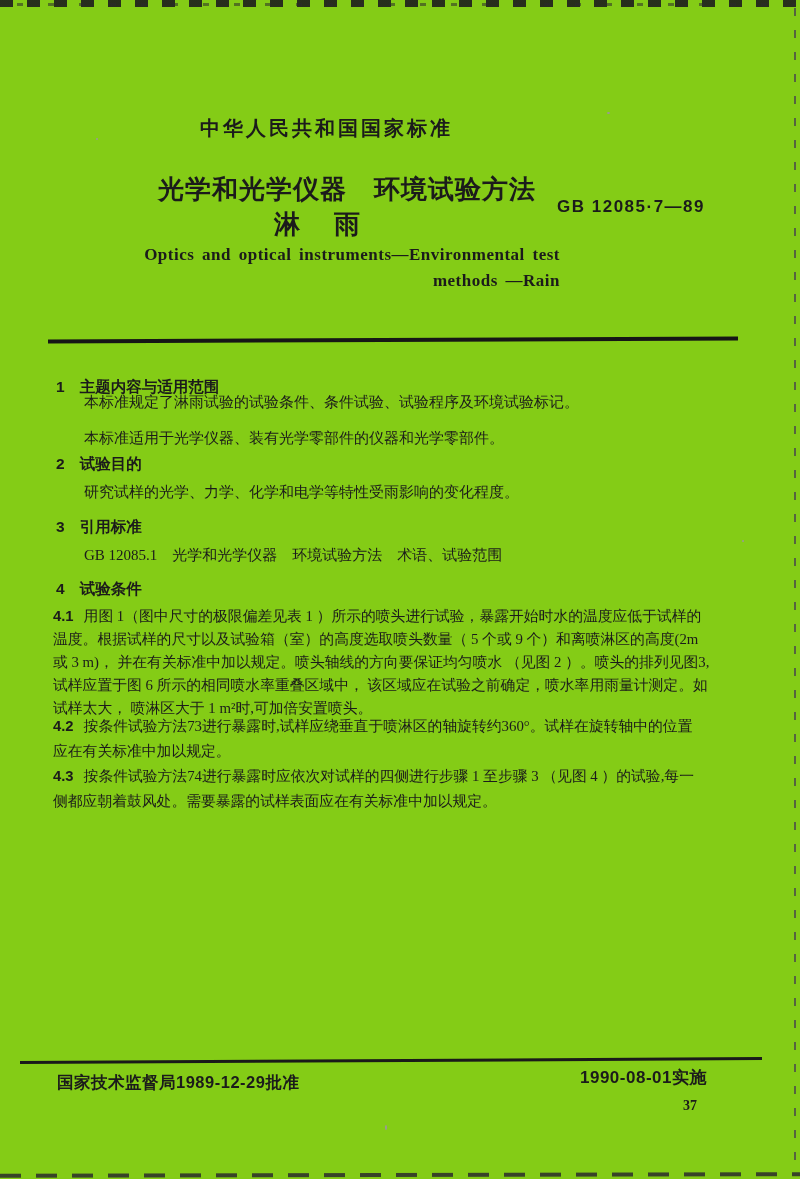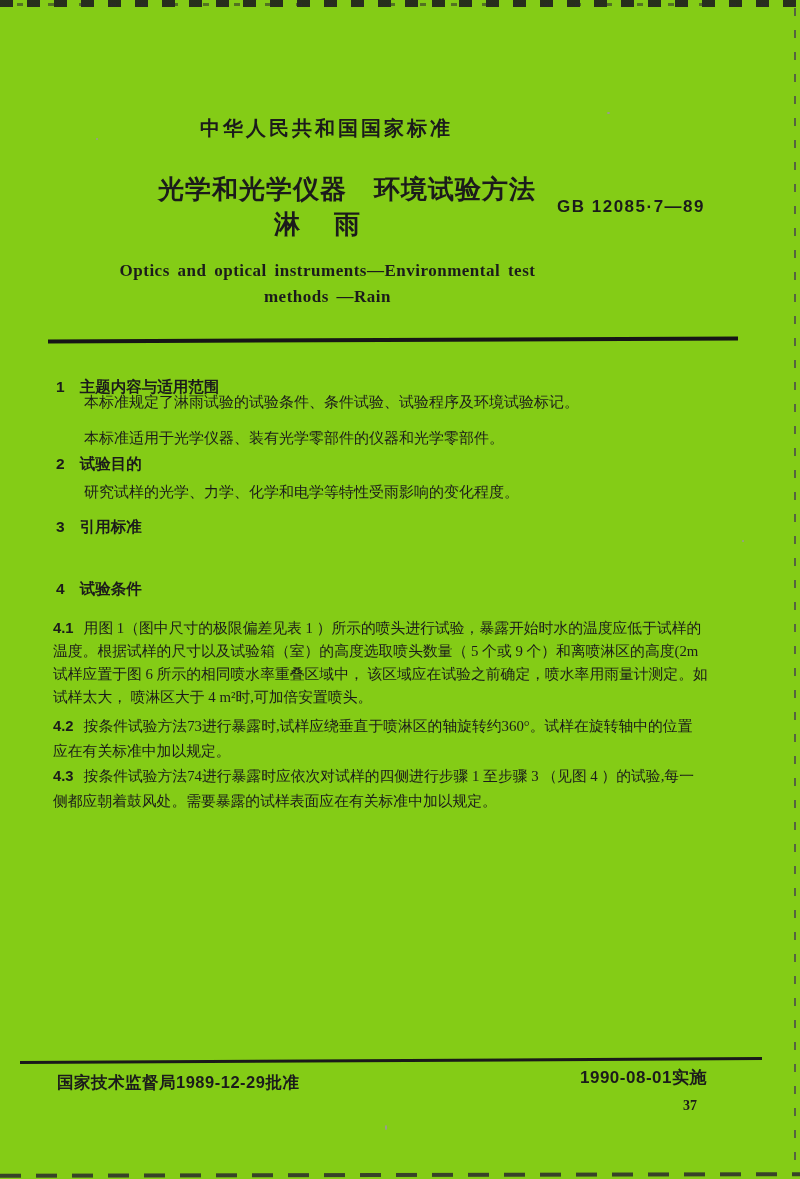--- a/index.html
+++ b/index.html
@@ -50,21 +50,21 @@
     position:absolute;left:252px;top:207px;
     font-family:"Liberation Sans","DejaVu Sans",sans-serif;
     font-weight:700;font-size:26px;letter-spacing:4px;white-space:nowrap;margin-left:22px;
   }
   .hdr-code{
     position:absolute;left:557px;top:197px;
     font-family:"Liberation Sans","DejaVu Sans",sans-serif;
     font-weight:700;font-size:17px;letter-spacing:1.5px;white-space:nowrap;
   }
   .hdr-en{
-    position:absolute;left:95px;top:258px;width:465px;text-align:center;
+    position:absolute;left:95px;top:242px;width:465px;text-align:right;
     font-weight:700;font-size:17px;line-height:26px;
     letter-spacing:.5px;word-spacing:3px;
   }
   .rule-main{
     position:absolute;left:48px;top:338px;width:690px;height:4px;
     background:#161616;transform:rotate(-0.25deg);
   }
   
   .sec-head{
     position:absolute;left:56px;white-space:nowrap;
@@ -135,32 +135,34 @@
   <div class="body-line" style="top:429px;">本标准适用于光学仪器、装有光学零部件的仪器和光学零部件。</div>
 
   <div class="sec-head" style="top:454px;">
     <span class="num">2</span><span>试验目的</span>
   </div>
   <div class="body-line" style="top:483px;">研究试样的光学、力学、化学和电学等特性受雨影响的变化程度。</div>
 
   <div class="sec-head" style="top:517px;">
     <span class="num">3</span><span>引用标准</span>
   </div>
+  <div class="body-line" style="top:546px;">GB 12085.1　光学和光学仪器　环境试验方法　术语、试验范围</div>
 
   <div class="sec-head" style="top:579px;">
     <span class="num">4</span><span>试验条件</span>
   </div>
 
-  <div class="clause lh23" style="top:605px;margin-top:12px;">
+  <div class="clause lh23" style="top:605px;">
     <div class="cl-line">
       <span class="cl-num">4.1</span><span>用图 1（图中尺寸的极限偏差见表 1 ）所示的喷头进行试验，暴露开始时水的温度应低于试样的</span>
     </div>
     <div class="cl-line">温度。根据试样的尺寸以及试验箱（室）的高度选取喷头数量（ 5 个或 9 个）和离喷淋区的高度(2m</div>
+    <div class="cl-line">或 3 m)， 并在有关标准中加以规定。喷头轴线的方向要保证均匀喷水 （见图 2 ）。喷头的排列见图3,</div>
     <div class="cl-line">试样应置于图 6 所示的相同喷水率重叠区域中， 该区域应在试验之前确定，喷水率用雨量计测定。如</div>
-    <div class="cl-line">试样太大， 喷淋区大于 4 m²时,可加倍安置喷头。</div>
+    <div class="cl-line">试样太大， 喷淋区大于 1 m²时,可加倍安置喷头。</div>
   </div>
 
   <div class="clause lh25" style="top:714px;">
     <div class="cl-line">
       <span class="cl-num">4.2</span><span>按条件试验方法73进行暴露时,试样应绕垂直于喷淋区的轴旋转约360°。试样在旋转轴中的位置</span>
     </div>
     <div class="cl-line">应在有关标准中加以规定。</div>
   </div>
 
   <div class="clause lh25" style="top:764px;">

